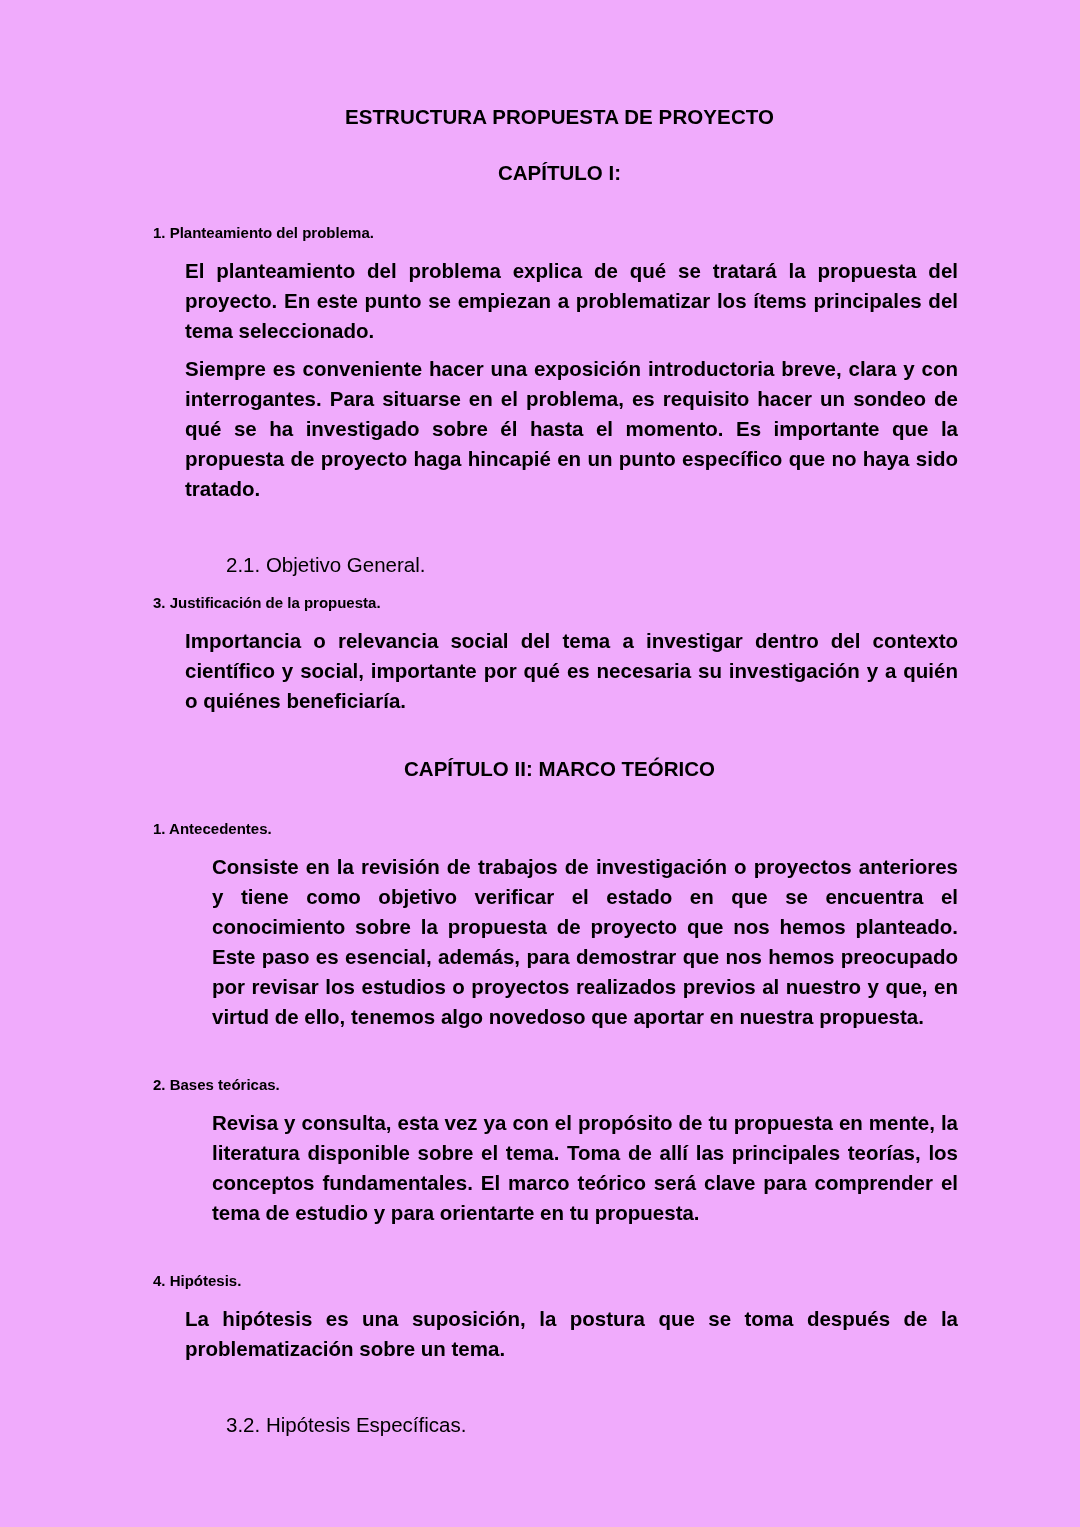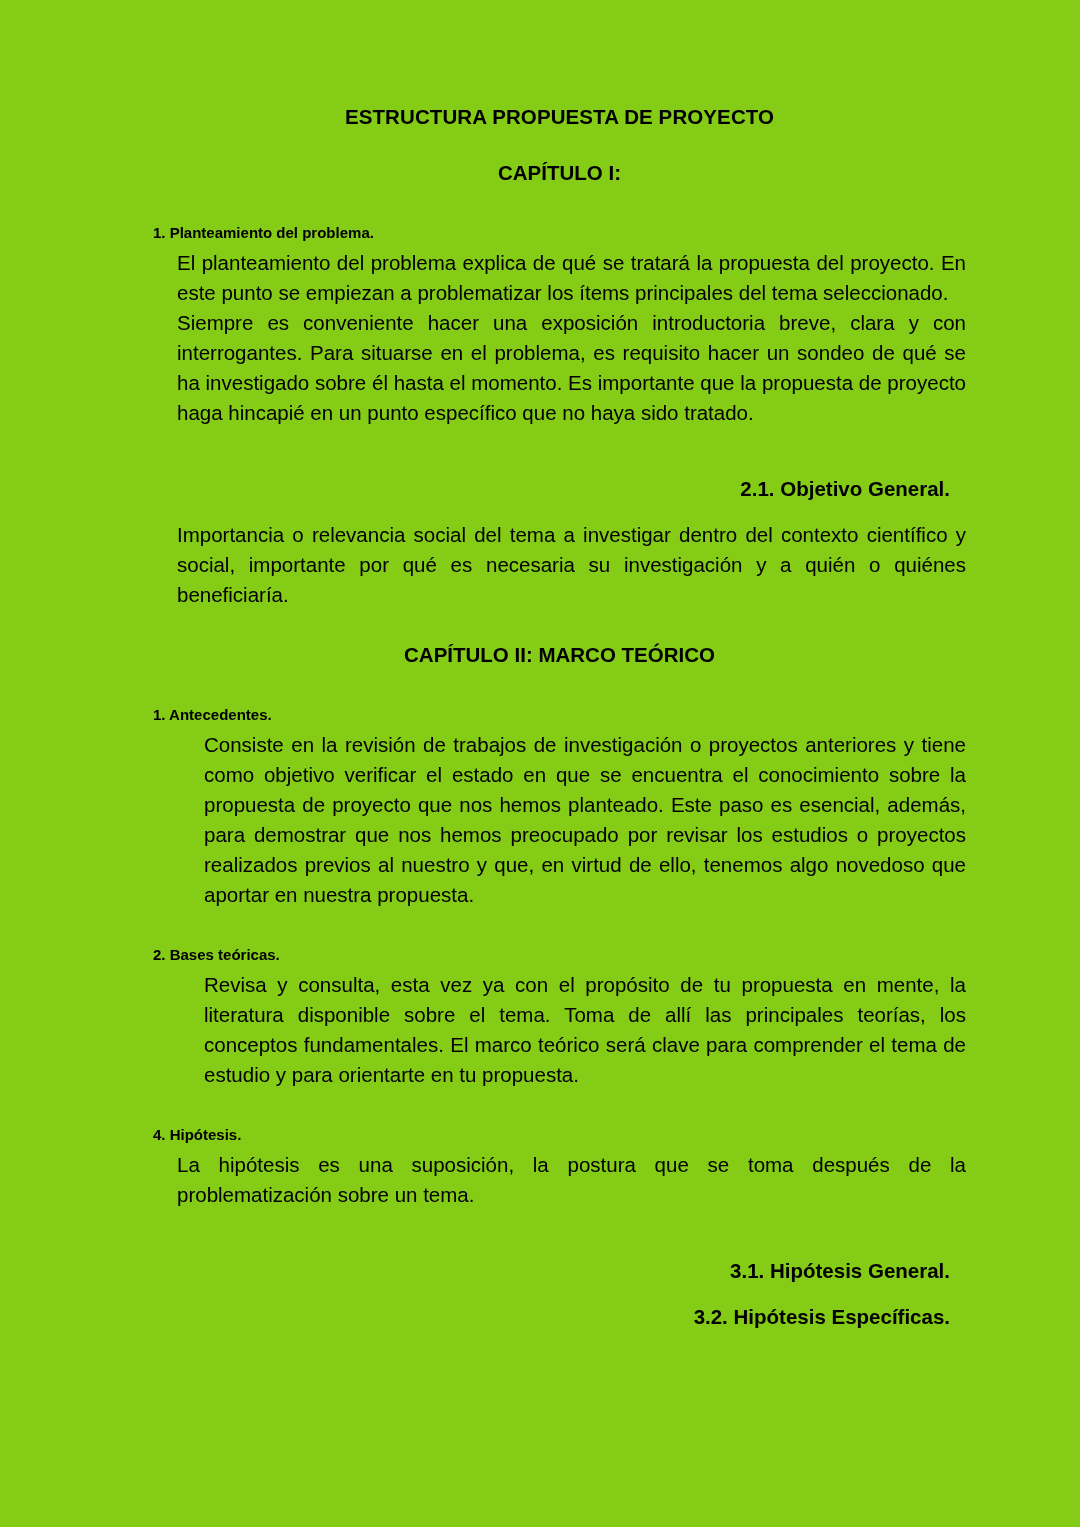--- a/index.html
+++ b/index.html
@@ -9,21 +9,21 @@
     background: #ffffff;
   }
   body {
     font-family: "Liberation Sans", sans-serif;
     color: #000000;
   }
   .page {
     position: relative;
     width: 1080px;
     height: 1527px;
-    background: #84cc16;
+    background: #f0abfc;
     margin: 0 auto;
     overflow: hidden;
     box-sizing: border-box;
   }
   .content {
     position: absolute;
     left: 153px;
     top: 0;
     width: 813px;      
   }
@@ -45,31 +45,31 @@
   }
   .item-heading {
     font-size: 15px;
     font-weight: bold;
     line-height: 30px;
     margin: 0;
     text-align: left;
   }
   .sub-item {
     font-size: 20.5px;
-    font-weight: bold;
+    font-weight: normal;
     line-height: 30px;
-    margin: 16px;
+    margin: 8px;
     padding-left: 65px;   
-    text-align: right;
+    text-align: left;
   }
   .para {
     font-size: 20.5px;
-    font-weight: normal;
+    font-weight: bold;
     line-height: 30px;
-    margin: 0;
+    margin: 8px;
     text-align: justify;
     text-justify: inter-word;
     hyphens: none;
   }
   
   .para.indent-1 {
     padding-left: 24px;
   }
   
   .para.indent-2 {
@@ -100,20 +100,21 @@
     <p class="para indent-1">El planteamiento del problema explica de qué se tratará la propuesta del proyecto. En este punto se empiezan a problematizar los ítems principales del tema seleccionado.</p>
 
     <p class="para indent-1">Siempre es conveniente hacer una exposición introductoria breve, clara y con interrogantes. Para situarse en el problema, es requisito hacer un sondeo de qué se ha investigado sobre él hasta el momento. Es importante que la propuesta de proyecto haga hincapié en un punto específico que no haya sido tratado.</p>
 
     <div class="spacer-sm"></div>
 
 
     <div class="sub-item">2.1. Objetivo General.</div>
 
 
+    <h3 class="item-heading">3. Justificación de la propuesta.</h3>
 
     <p class="para indent-1">Importancia o relevancia social del tema a investigar dentro del contexto científico y social, importante por qué es necesaria su investigación y a quién o quiénes beneficiaría.</p>
 
     <div class="block-gap-chap"></div>
 
     <h2 class="chapter-heading">CAPÍTULO II: MARCO TEÓRICO</h2>
 
     <div class="spacer-sm"></div>
 
     <h3 class="item-heading">1. Antecedentes.</h3>
@@ -127,18 +128,17 @@
     <p class="para indent-2">Revisa y consulta, esta vez ya con el propósito de tu propuesta en mente, la literatura disponible sobre el tema. Toma de allí las principales teorías, los conceptos fundamentales. El marco teórico será clave para comprender el tema de estudio y para orientarte en tu propuesta.</p>
 
     <div class="spacer-sm"></div>
 
     <h3 class="item-heading">4. Hipótesis.</h3>
 
     <p class="para indent-1">La hipótesis es una suposición, la postura que se toma después de la problematización sobre un tema.</p>
 
     <div class="spacer-sm"></div>
 
-    <div class="sub-item">3.1. Hipótesis General.</div>
 
     <div class="sub-item">3.2. Hipótesis Específicas.</div>
 
   </div>
 </div>
 
 </body></html>

